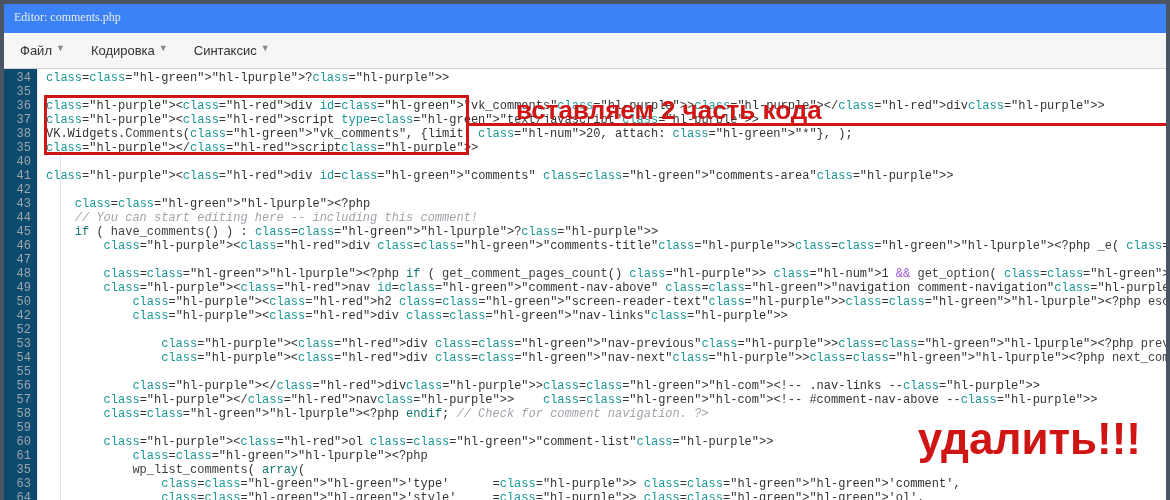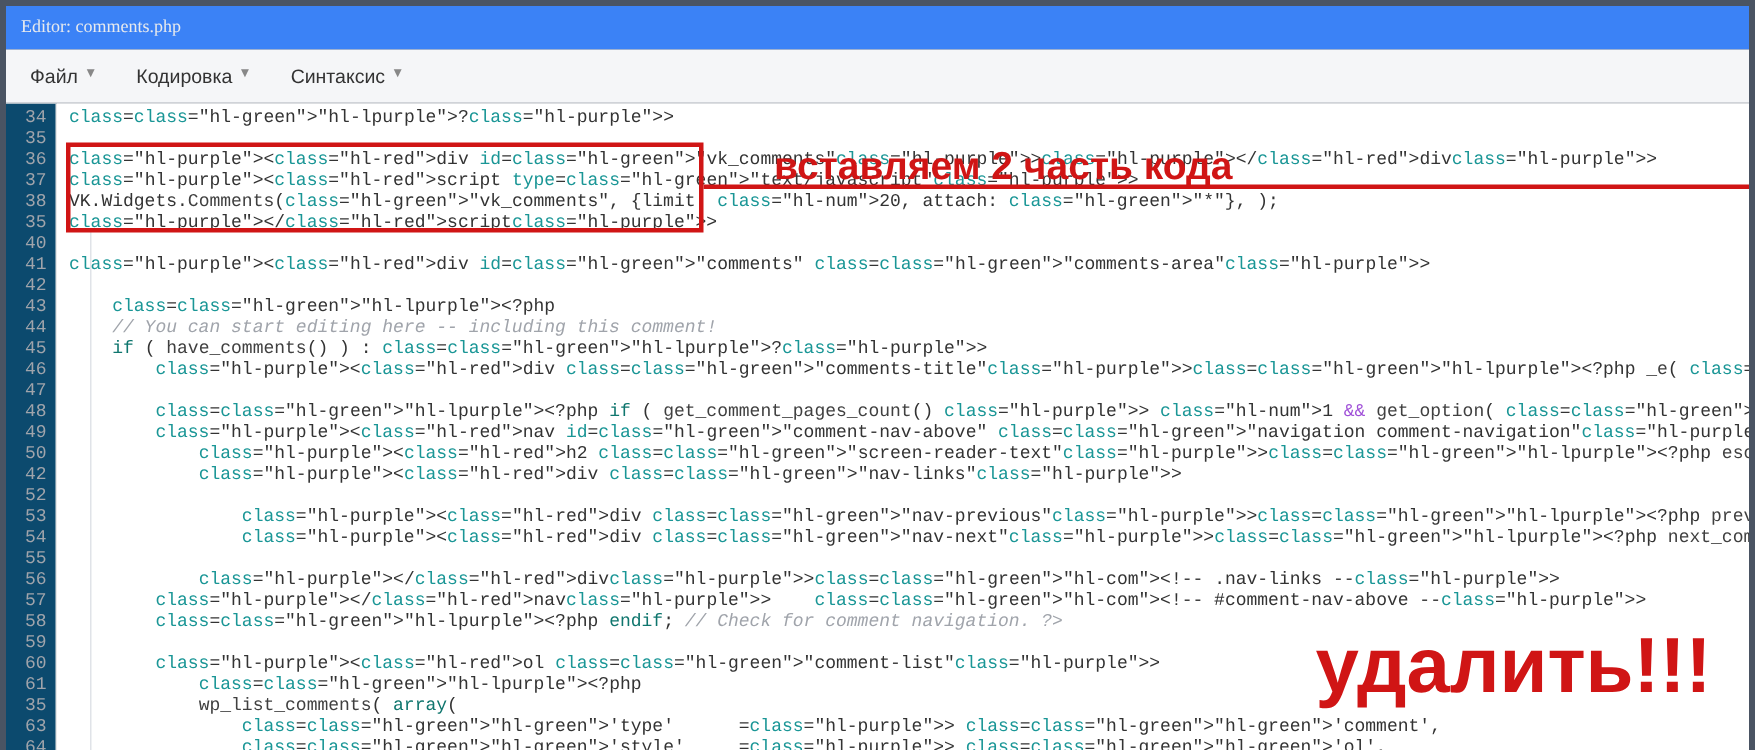--- a/index.html
+++ b/index.html
@@ -168,15 +168,15 @@
         <div>35</div>
         <div>63</div>
         <div>64</div>
       </div>
     <div class="indent-guide"></div>
     <div class="code" id="code"><div class="line"><span <span="" class="hl-teal">class</span>=<span <span="" class="hl-teal">class</span>="hl-green"&gt;"hl-lpurple"&gt;?<span <span="" class="hl-teal">class</span>="hl-purple"&gt;&gt;</div><div class="line"></div><div class="line"><span <span="" class="hl-teal">class</span>="hl-purple"&gt;&lt;<span <span="" class="hl-teal">class</span>="hl-red"&gt;div <span class="hl-teal">id</span>=<span <span="" class="hl-teal">class</span>="hl-green"&gt;"vk_comments"<span <span="" class="hl-teal">class</span>="hl-purple"&gt;&gt;<span <span="" class="hl-teal">class</span>="hl-purple"&gt;&lt;/<span <span="" class="hl-teal">class</span>="hl-red"&gt;div<span <span="" class="hl-teal">class</span>="hl-purple"&gt;&gt;</div><div class="line"><span <span="" class="hl-teal">class</span>="hl-purple"&gt;&lt;<span <span="" class="hl-teal">class</span>="hl-red"&gt;script <span class="hl-teal">type</span>=<span <span="" class="hl-teal">class</span>="hl-green"&gt;"text/javascript"<span <span="" class="hl-teal">class</span>="hl-purple"&gt;&gt;</div><div class="line">VK.Widgets.<span class="hl-dark">Comments</span>(<span <span="" class="hl-teal">class</span>="hl-green"&gt;"vk_comments", {limit: <span <span="" class="hl-teal">class</span>="hl-num"&gt;20, attach: <span <span="" class="hl-teal">class</span>="hl-green"&gt;"*"}, );</div><div class="line"><span <span="" class="hl-teal">class</span>="hl-purple"&gt;&lt;/<span <span="" class="hl-teal">class</span>="hl-red"&gt;script<span <span="" class="hl-teal">class</span>="hl-purple"&gt;&gt;</div><div class="line"></div><div class="line"><span <span="" class="hl-teal">class</span>="hl-purple"&gt;&lt;<span <span="" class="hl-teal">class</span>="hl-red"&gt;div <span class="hl-teal">id</span>=<span <span="" class="hl-teal">class</span>="hl-green"&gt;"comments" <span class="hl-teal">class</span>=<span <span="" class="hl-teal">class</span>="hl-green"&gt;"comments-area"<span <span="" class="hl-teal">class</span>="hl-purple"&gt;&gt;</div><div class="line"></div><div class="line">    <span <span="" class="hl-teal">class</span>=<span <span="" class="hl-teal">class</span>="hl-green"&gt;"hl-lpurple"&gt;&lt;?php</div><div class="line"><span class="hl-com">    // You can start editing here -- including this comment!</span></div><div class="line">    <span class="hl-blue">if</span> ( <span class="hl-dark">have_comments</span>() ) : <span <span="" class="hl-teal">class</span>=<span <span="" class="hl-teal">class</span>="hl-green"&gt;"hl-lpurple"&gt;?<span <span="" class="hl-teal">class</span>="hl-purple"&gt;&gt;</div><div class="line">        <span <span="" class="hl-teal">class</span>="hl-purple"&gt;&lt;<span <span="" class="hl-teal">class</span>="hl-red"&gt;div <span class="hl-teal">class</span>=<span <span="" class="hl-teal">class</span>="hl-green"&gt;"comments-title"<span <span="" class="hl-teal">class</span>="hl-purple"&gt;&gt;<span <span="" class="hl-teal">class</span>=<span <span="" class="hl-teal">class</span>="hl-green"&gt;"hl-lpurple"&gt;&lt;?php <span class="hl-dark">_e</span>( <span <span="" class="hl-teal">class</span>=="hl-green"&gt;"hl-green"&gt;'Comments', =="hl-green"&gt;"hl-green"&gt;'root' ) =="hl-green"&gt;"hl-lpurple"&gt;?="hl-purple"&gt;&gt;: =="hl-green"&gt;"hl-lpurple"&gt;&lt;?php  () =="hl-green"&gt;"hl-lpurple"&gt;?="hl-purple"&gt;&gt;="hl-purple"&gt;&lt;/="hl-red"&gt;div="hl-purple"&gt;&gt;</div><div class="line"></div><div class="line">        <span <span="" class="hl-teal">class</span>=<span <span="" class="hl-teal">class</span>="hl-green"&gt;"hl-lpurple"&gt;&lt;?php <span class="hl-blue">if</span> ( <span class="hl-dark">get_comment_pages_count</span>() <span <span="" class="hl-teal">class</span>="hl-purple"&gt;&gt; <span <span="" class="hl-teal">class</span>="hl-num"&gt;1 <span class="hl-purple">&amp;&amp;</span> <span class="hl-dark">get_option</span>( <span <span="" class="hl-teal">class</span>=<span <span="" class="hl-teal">class</span>="hl-green"&gt;"hl-green"&gt;'page_comments' ) ) : </div><div class="line">        <span <span="" class="hl-teal">class</span>="hl-purple"&gt;&lt;<span <span="" class="hl-teal">class</span>="hl-red"&gt;nav <span class="hl-teal">id</span>=<span <span="" class="hl-teal">class</span>="hl-green"&gt;"comment-nav-above" <span class="hl-teal">class</span>=<span <span="" class="hl-teal">class</span>="hl-green"&gt;"navigation comment-navigation"<span <span="" class="hl-teal">class</span>="hl-purple"&gt;&gt;</div><div class="line">            <span <span="" class="hl-teal">class</span>="hl-purple"&gt;&lt;<span <span="" class="hl-teal">class</span>="hl-red"&gt;h2 <span class="hl-teal">class</span>=<span <span="" class="hl-teal">class</span>="hl-green"&gt;"screen-reader-text"<span <span="" class="hl-teal">class</span>="hl-purple"&gt;&gt;<span <span="" class="hl-teal">class</span>=<span <span="" class="hl-teal">class</span>="hl-green"&gt;"hl-lpurple"&gt;&lt;?php <span class="hl-dark">esc_html_e</span>( =="hl-green"&gt;"hl-green"&gt;'Comment navigation', =="hl-green"&gt;"hl-green"&gt;'root' ); =="hl-green"&gt;"hl-lpurple"&gt;?="hl-purple"&gt;&gt;="hl-purple"&gt;&lt;/="hl-red"&gt;h2="hl-purple"&gt;&gt;</div><div class="line">            <span <span="" class="hl-teal">class</span>="hl-purple"&gt;&lt;<span <span="" class="hl-teal">class</span>="hl-red"&gt;div <span class="hl-teal">class</span>=<span <span="" class="hl-teal">class</span>="hl-green"&gt;"nav-links"<span <span="" class="hl-teal">class</span>="hl-purple"&gt;&gt;</div><div class="line"></div><div class="line">                <span <span="" class="hl-teal">class</span>="hl-purple"&gt;&lt;<span <span="" class="hl-teal">class</span>="hl-red"&gt;div <span class="hl-teal">class</span>=<span <span="" class="hl-teal">class</span>="hl-green"&gt;"nav-previous"<span <span="" class="hl-teal">class</span>="hl-purple"&gt;&gt;<span <span="" class="hl-teal">class</span>=<span <span="" class="hl-teal">class</span>="hl-green"&gt;"hl-lpurple"&gt;&lt;?php <span class="hl-dark">previous_comments_link</span>( ( =="hl-green"&gt;"hl-green"&gt;'Older Comments', =="hl-green"&gt;"hl-green"&gt;'root' ) ); =="hl-green"&gt;"hl-lpurple"&gt;?="hl-purple"&gt;&gt;="hl-purple"&gt;&lt;/="hl-red"&gt;div="hl-purple"&gt;&gt;</div><div class="line">                <span <span="" class="hl-teal">class</span>="hl-purple"&gt;&lt;<span <span="" class="hl-teal">class</span>="hl-red"&gt;div <span class="hl-teal">class</span>=<span <span="" class="hl-teal">class</span>="hl-green"&gt;"nav-next"<span <span="" class="hl-teal">class</span>="hl-purple"&gt;&gt;<span <span="" class="hl-teal">class</span>=<span <span="" class="hl-teal">class</span>="hl-green"&gt;"hl-lpurple"&gt;&lt;?php <span class="hl-dark">next_comments_link</span>( ( =="hl-green"&gt;"hl-green"&gt;'Newer Comments', =="hl-green"&gt;"hl-green"&gt;'root' ) ); =="hl-green"&gt;"hl-lpurple"&gt;?="hl-purple"&gt;&gt;="hl-purple"&gt;&lt;/="hl-red"&gt;div="hl-purple"&gt;&gt;</div><div class="line"></div><div class="line">            <span <span="" class="hl-teal">class</span>="hl-purple"&gt;&lt;/<span <span="" class="hl-teal">class</span>="hl-red"&gt;div<span <span="" class="hl-teal">class</span>="hl-purple"&gt;&gt;<span <span="" class="hl-teal">class</span>=<span <span="" class="hl-teal">class</span>="hl-green"&gt;"hl-com"&gt;&lt;!-- .nav-links --<span <span="" class="hl-teal">class</span>="hl-purple"&gt;&gt;</div><div class="line">        <span <span="" class="hl-teal">class</span>="hl-purple"&gt;&lt;/<span <span="" class="hl-teal">class</span>="hl-red"&gt;nav<span <span="" class="hl-teal">class</span>="hl-purple"&gt;&gt;    <span <span="" class="hl-teal">class</span>=<span <span="" class="hl-teal">class</span>="hl-green"&gt;"hl-com"&gt;&lt;!-- #comment-nav-above --<span <span="" class="hl-teal">class</span>="hl-purple"&gt;&gt;</div><div class="line">        <span <span="" class="hl-teal">class</span>=<span <span="" class="hl-teal">class</span>="hl-green"&gt;"hl-lpurple"&gt;&lt;?php <span class="hl-blue">endif</span>; <span class="hl-com">// Check for comment navigation. ?&gt;</span></div><div class="line"></div><div class="line">        <span <span="" class="hl-teal">class</span>="hl-purple"&gt;&lt;<span <span="" class="hl-teal">class</span>="hl-red"&gt;ol <span class="hl-teal">class</span>=<span <span="" class="hl-teal">class</span>="hl-green"&gt;"comment-list"<span <span="" class="hl-teal">class</span>="hl-purple"&gt;&gt;</div><div class="line">            <span <span="" class="hl-teal">class</span>=<span <span="" class="hl-teal">class</span>="hl-green"&gt;"hl-lpurple"&gt;&lt;?php</div><div class="line">            <span class="hl-dark">wp_list_comments</span>( <span class="hl-blue">array</span>(</div><div class="line">                <span <span="" class="hl-teal">class</span>=<span <span="" class="hl-teal">class</span>="hl-green"&gt;"hl-green"&gt;'type'      =<span <span="" class="hl-teal">class</span>="hl-purple"&gt;&gt; <span <span="" class="hl-teal">class</span>=<span <span="" class="hl-teal">class</span>="hl-green"&gt;"hl-green"&gt;'comment',</div><div class="line">                <span <span="" class="hl-teal">class</span>=<span <span="" class="hl-teal">class</span>="hl-green"&gt;"hl-green"&gt;'style'     =<span <span="" class="hl-teal">class</span>="hl-purple"&gt;&gt; <span <span="" class="hl-teal">class</span>=<span <span="" class="hl-teal">class</span>="hl-green"&gt;"hl-green"&gt;'ol',</div></div>
 
     <div class="annot-box" style="left:40px; top:26px; width:425px; height:60px;"></div>
     <div class="annot-hline" style="left:465px; top:54px; width:700px;"></div>
     <div class="annot-text" style="left:512px; top:26px; font-size:26px;">вставляем 2 часть кода</div>
-    <div class="annot-text" style="right:25px; top:345px; font-size:52px;">удалить!!!</div>
+    <div class="annot-text" style="right:25px; top:345px; font-size:44px;">удалить!!!</div>
   </div>
 </div>
 
 </body></html>

